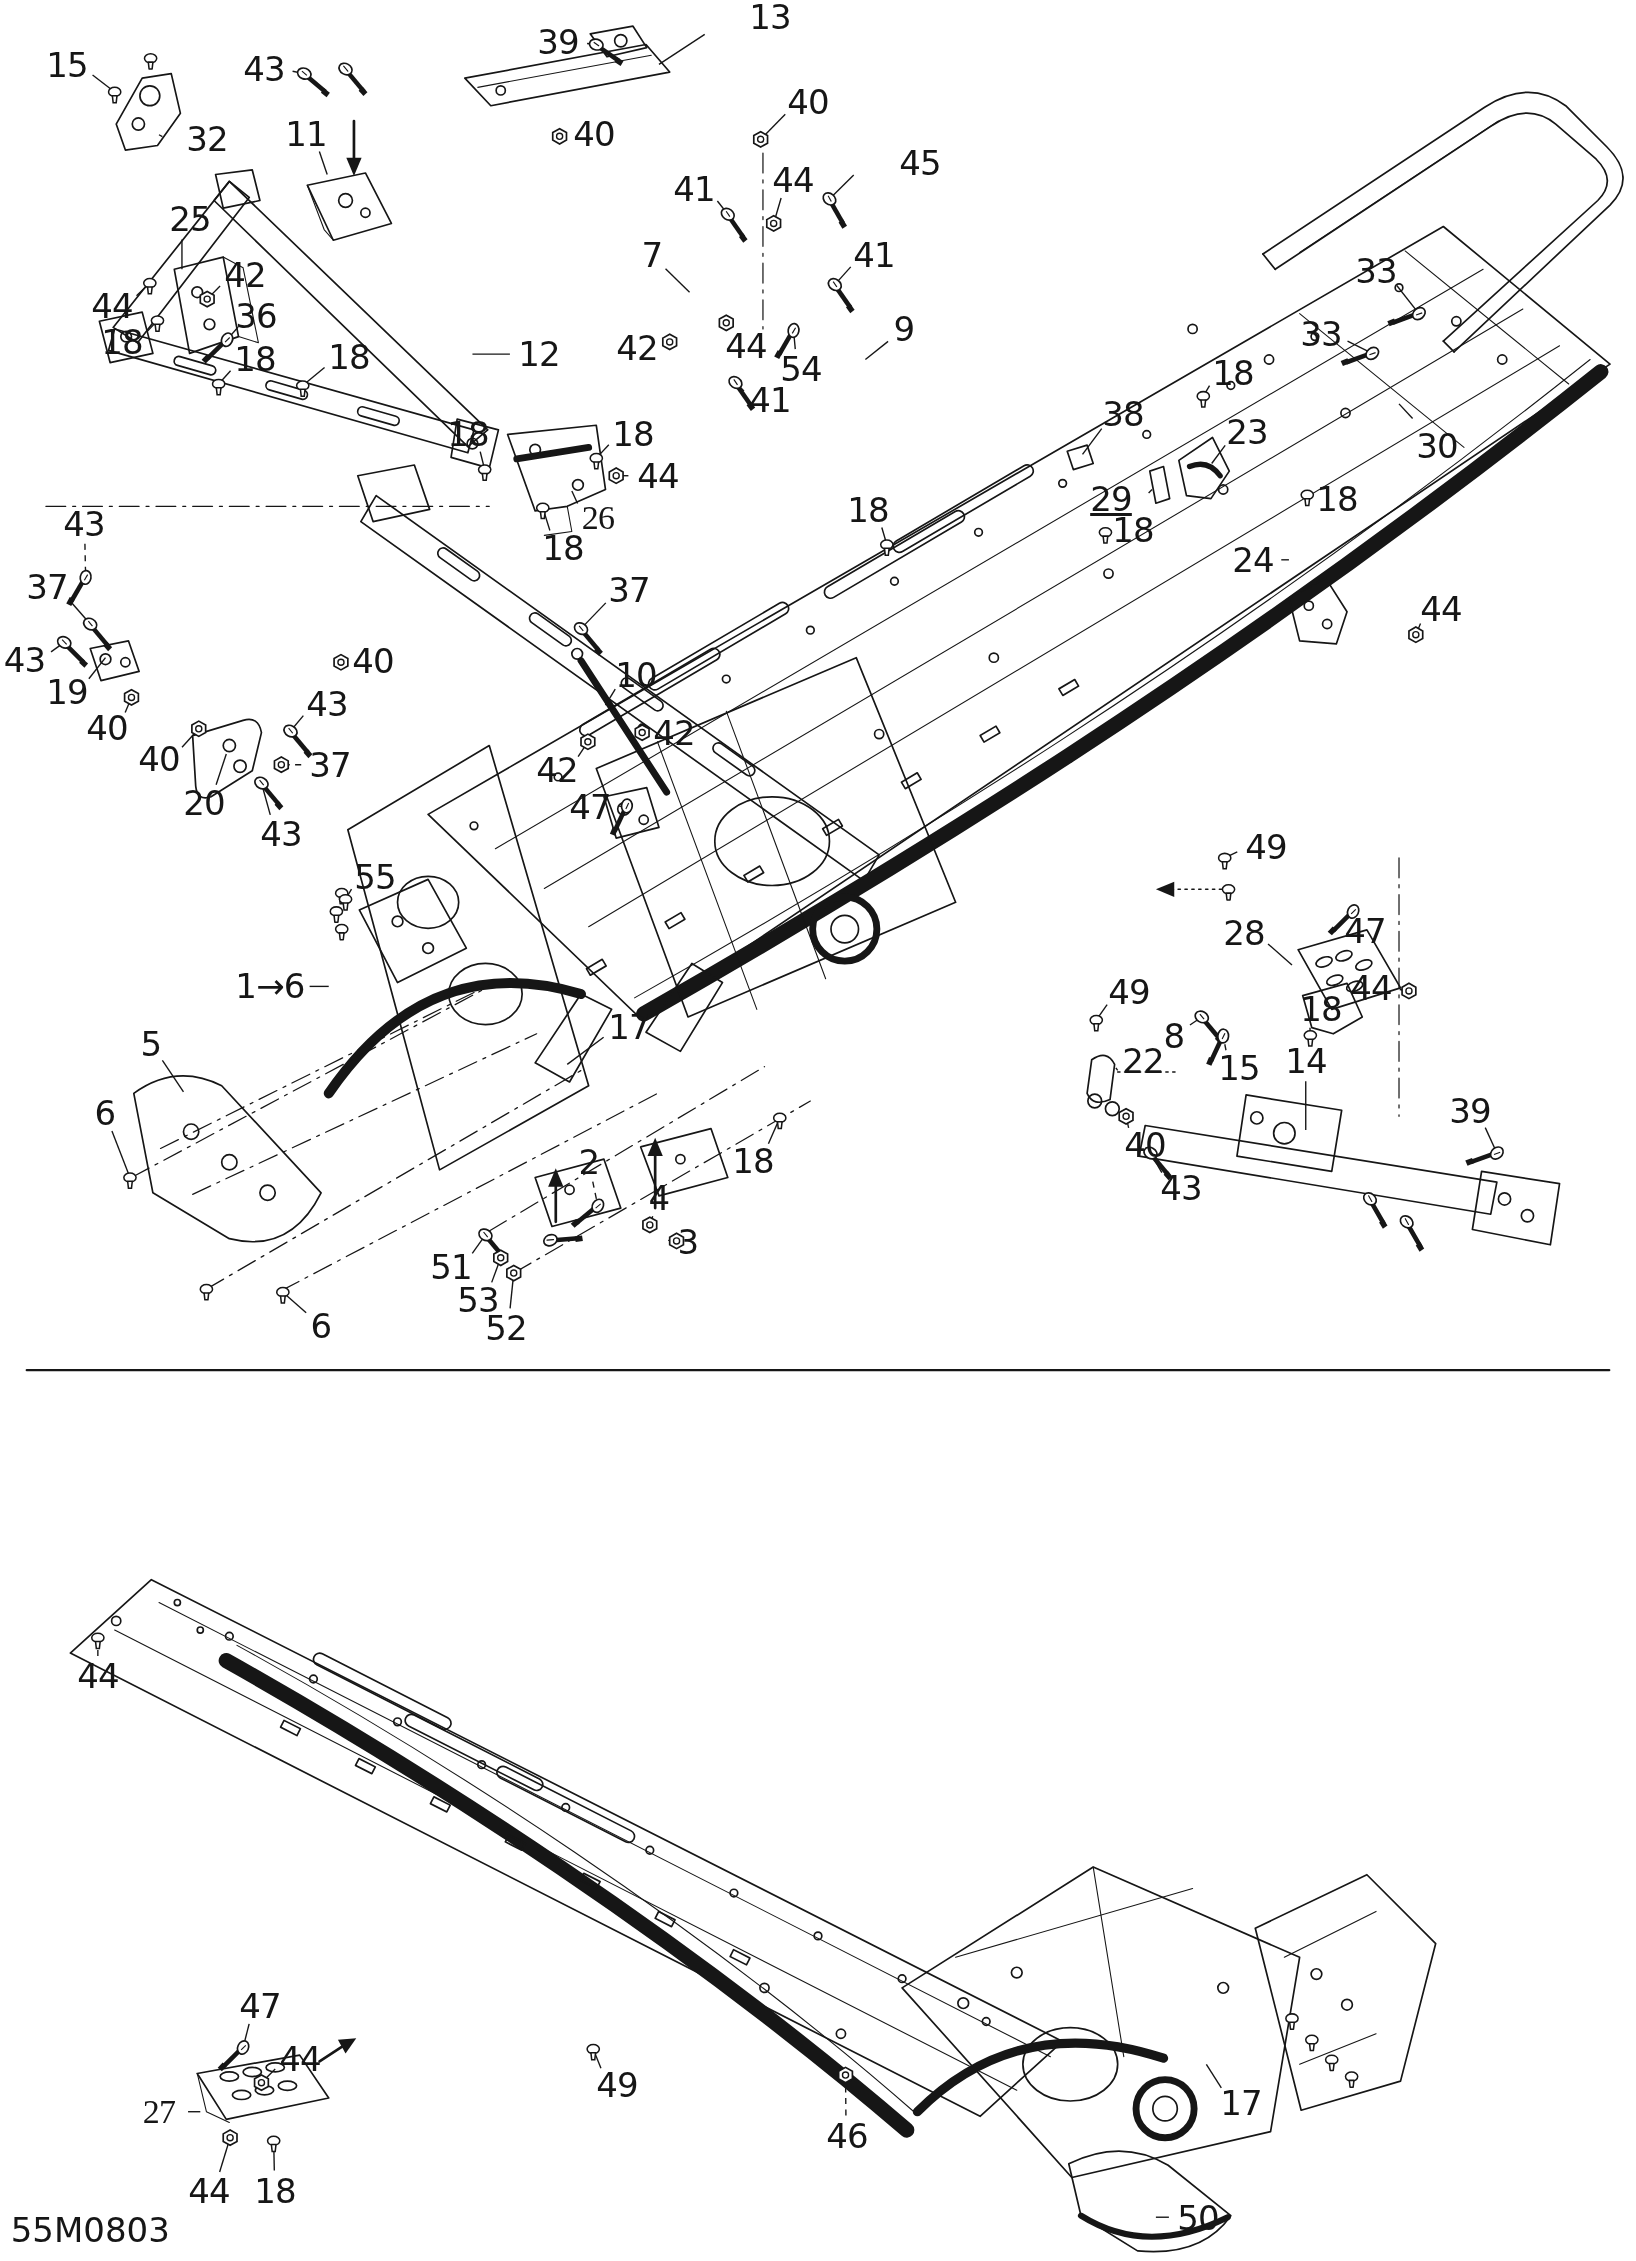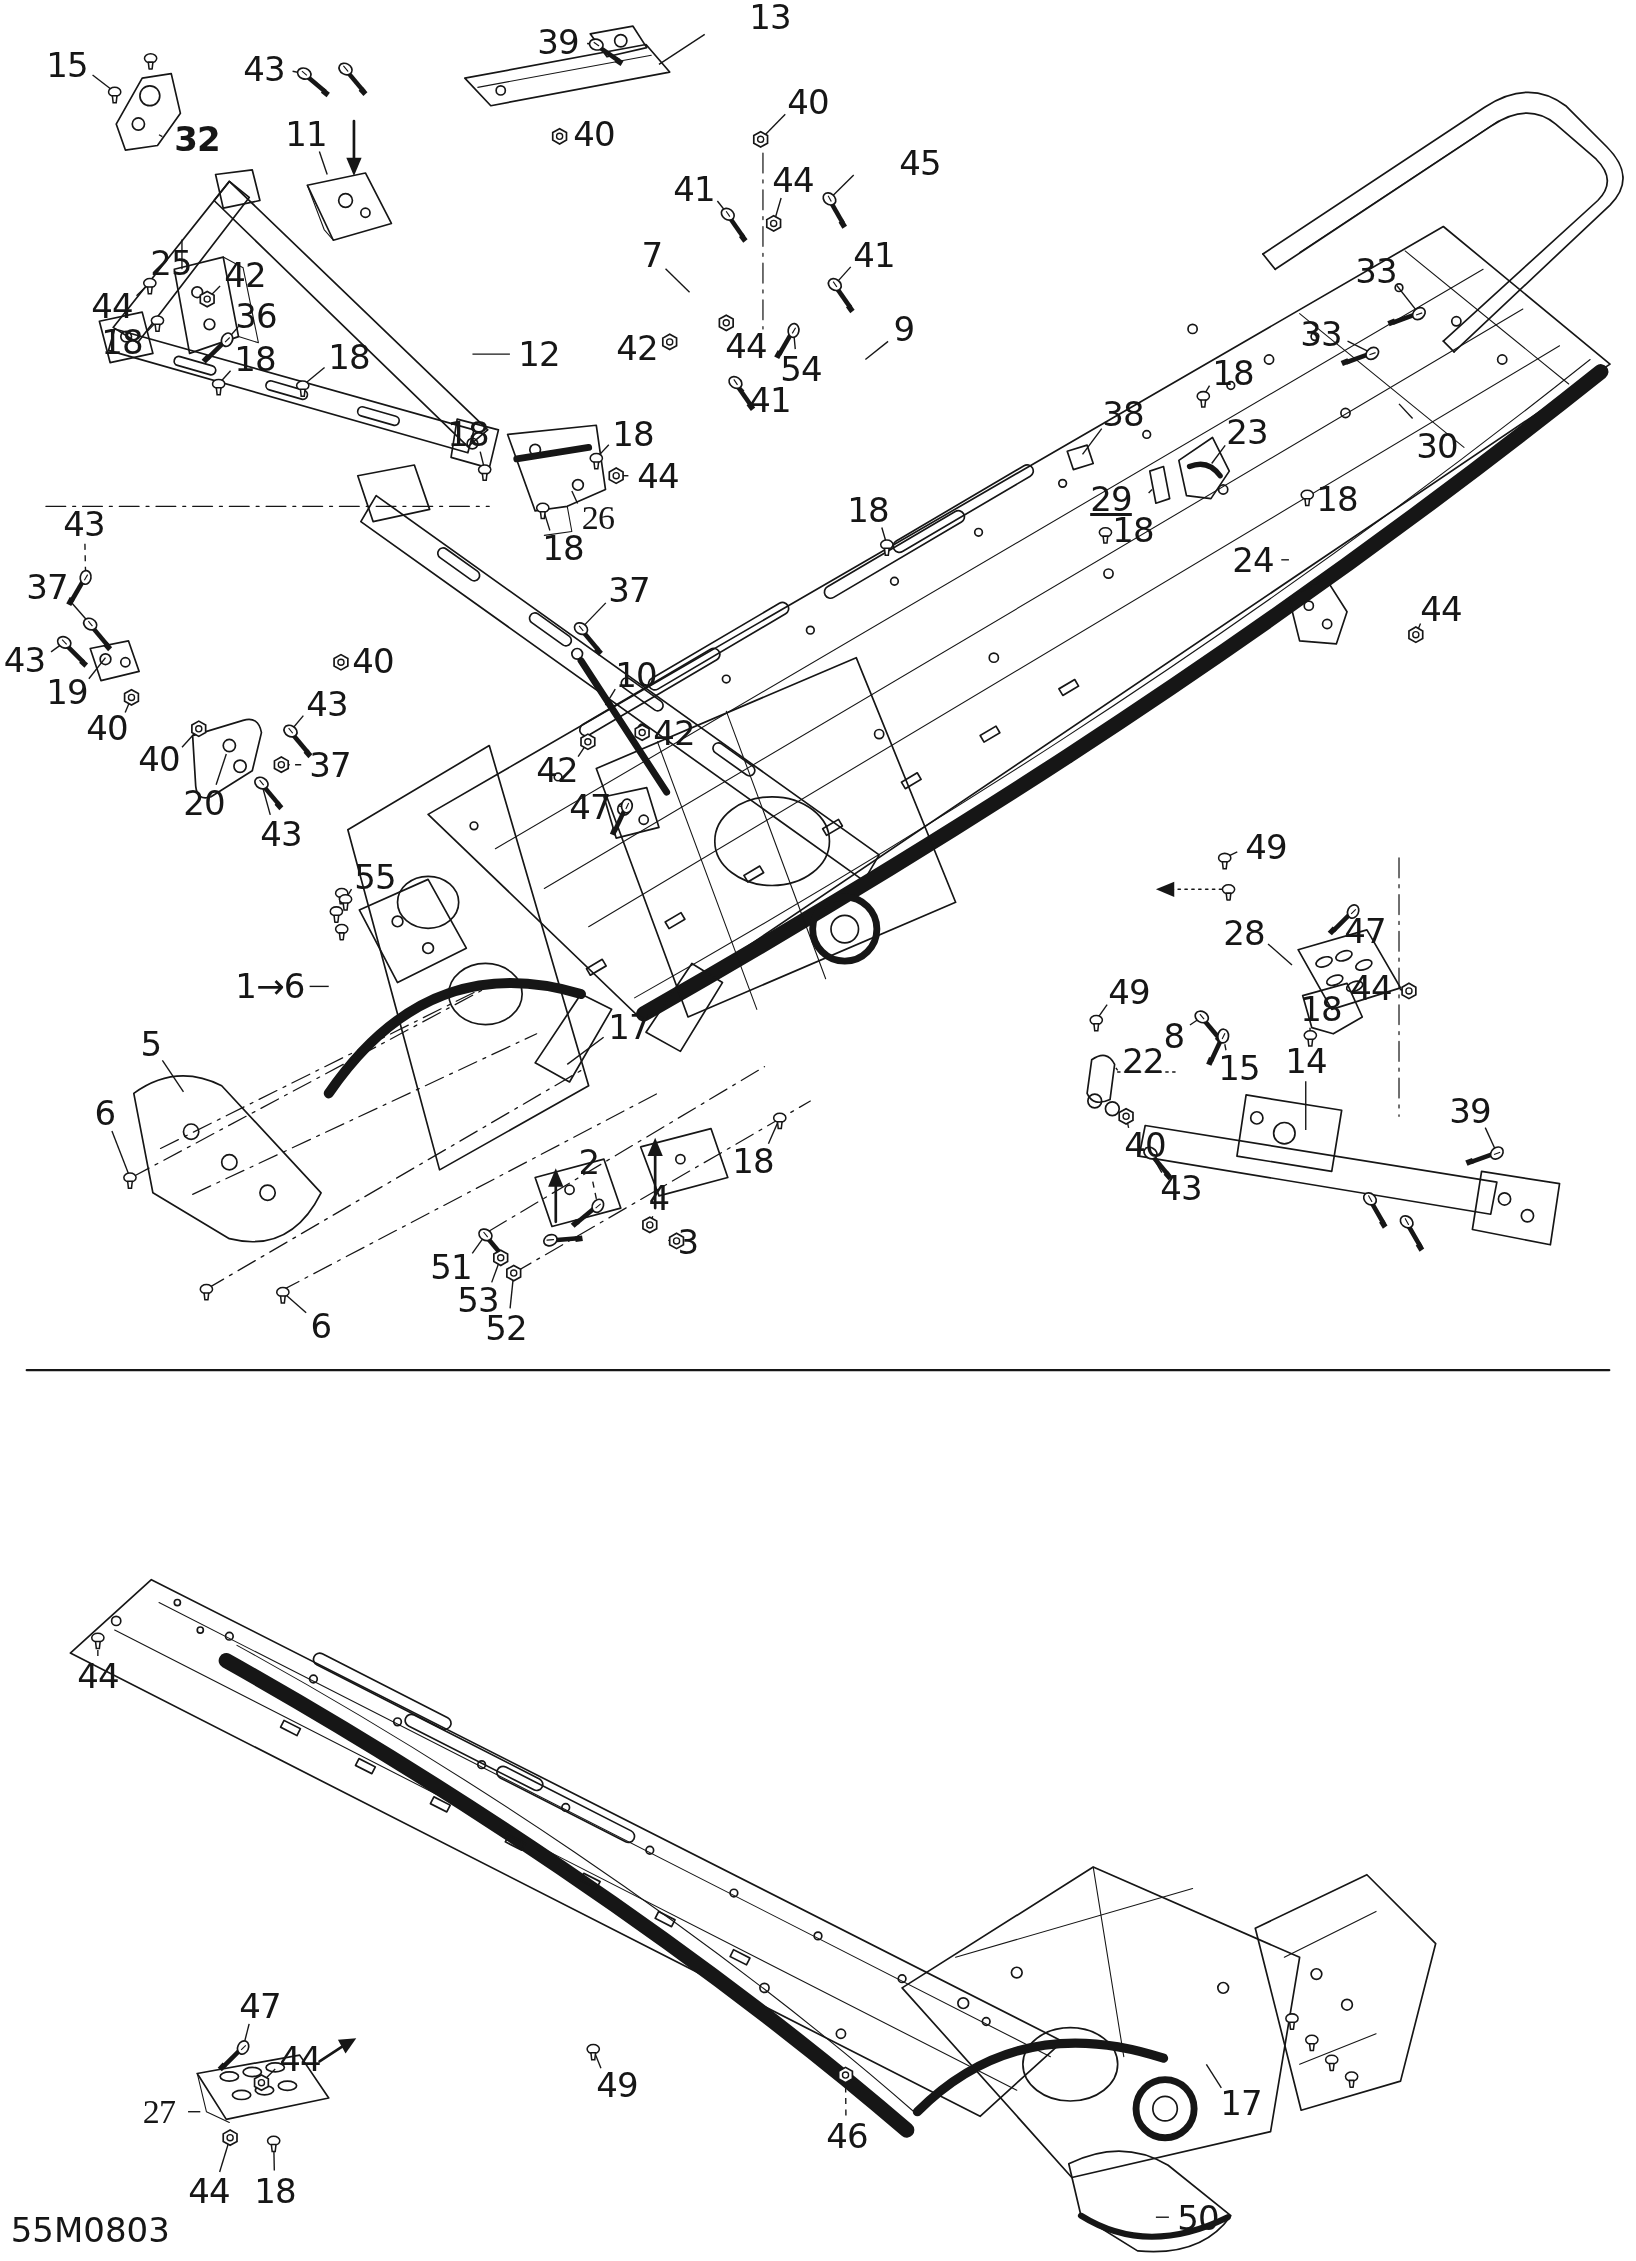--- a/index.html
+++ b/index.html
@@ -519,21 +519,21 @@
       <line x1="786.0773996585673" y1="2705.2959103419093" x2="776" y2="2680" class="leader"></line>
       <use href="#sym-screw" transform="translate(776,2680) rotate(0)"></use>
       <line x1="1106.519025873647" y1="2767.002082749232" x2="1106" y2="2714" class="leader dashed"></line>
       <use href="#sym-nut" transform="translate(1106,2714) rotate(0)"></use>
       <line x1="1597.579340198347" y1="2730.6743521975736" x2="1578" y2="2700" class="leader"></line>
       <line x1="1529" y1="2900" x2="1512" y2="2900" class="leader"></line>
     </svg>
 
   <div id="callout-layer">
       <div class="callout" style="left: 67px; top: 65px;">15</div>
-      <div class="callout" style="left: 197px; top: 139px; font-weight: bold;">32</div>
+      <div class="callout" style="left: 207px; top: 139px;">32</div>
       <div class="callout" style="left: 264px; top: 69px;">43</div>
       <div class="callout" style="left: 306px; top: 134px;">11</div>
       <div class="callout" style="left: 730px; top: 17px; margin-left: 40px;">13</div>
       <div class="callout" style="left: 558px; top: 42px;">39</div>
       <div class="callout" style="left: 808px; top: 102px;">40</div>
       <div class="callout" style="left: 594px; top: 134px;">40</div>
       <div class="callout" style="left: 920px; top: 163px; text-align: right;">45</div>
       <div class="callout" style="left: 793px; top: 180px;">44</div>
       <div class="callout" style="left: 694px; top: 189px;">41</div>
       <div class="callout" style="left: 652px; top: 255px;">7</div>
@@ -547,21 +547,21 @@
       <div class="callout" style="left: 1321px; top: 334px;">33</div>
       <div class="callout" style="left: 1437px; top: 430px; margin-top: 16px;">30</div>
       <div class="callout" style="left: 1233px; top: 373px;">18</div>
       <div class="callout" style="left: 1123px; top: 414px;">38</div>
       <div class="callout" style="left: 1247px; top: 432px;">23</div>
       <div class="callout" style="left: 1111px; top: 499px; text-decoration: underline;">29</div>
       <div class="callout" style="left: 1133px; top: 530px;">18</div>
       <div class="callout" style="left: 1337px; top: 499px;">18</div>
       <div class="callout" style="left: 1253px; top: 560px;">24</div>
       <div class="callout" style="left: 1441px; top: 609px;">44</div>
-      <div class="callout" style="left: 171px; top: 219px; margin-top: 44px;">25</div>
+      <div class="callout" style="left: 190px; top: 219px;">25</div>
       <div class="callout" style="left: 112px; top: 306px;">44</div>
       <div class="callout" style="left: 245px; top: 275px;">42</div>
       <div class="callout" style="left: 256px; top: 316px;">36</div>
       <div class="callout" style="left: 122px; top: 342px;">18</div>
       <div class="callout" style="left: 255px; top: 359px;">18</div>
       <div class="callout" style="left: 539px; top: 354px;">12</div>
       <div class="callout" style="left: 349px; top: 357px;">18</div>
       <div class="callout" style="left: 468px; top: 434px;">18</div>
       <div class="callout" style="left: 633px; top: 434px;">18</div>
       <div class="callout" style="left: 658px; top: 476px;">44</div>

